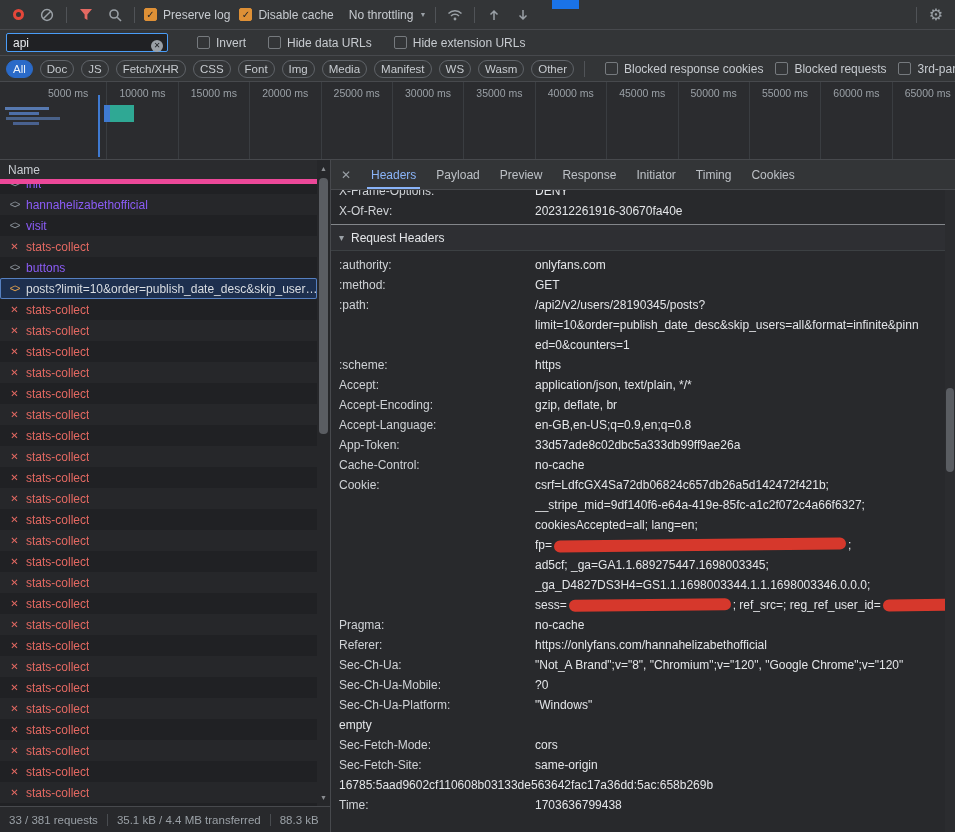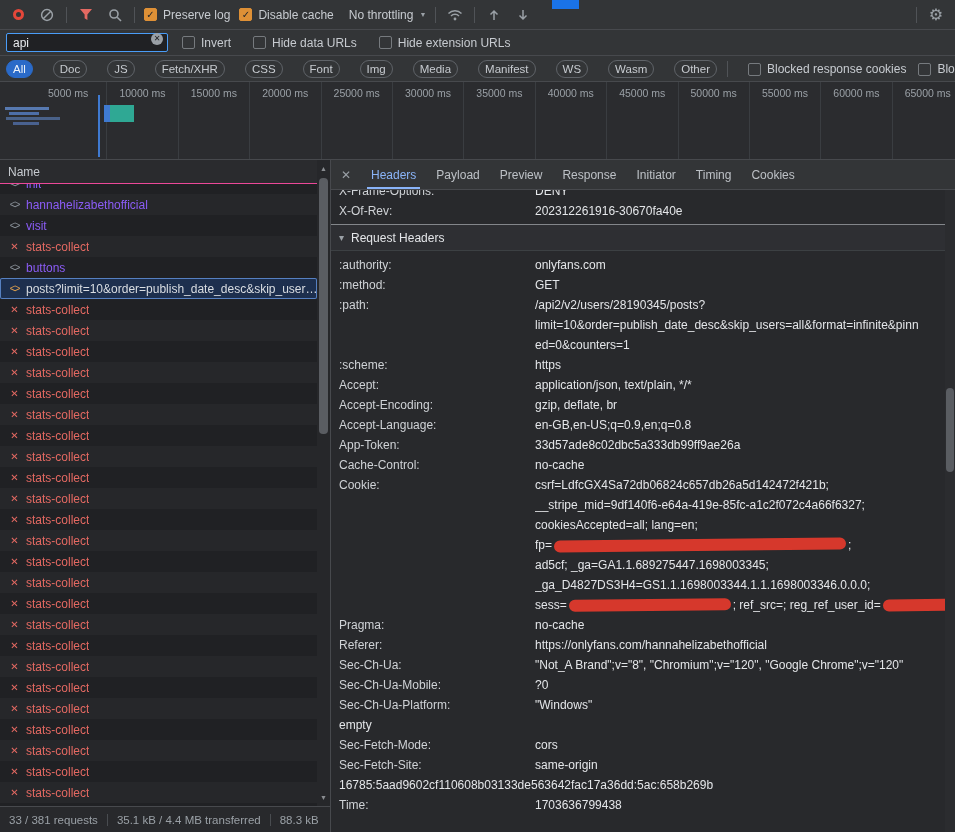--- a/index.html
+++ b/index.html
@@ -23,52 +23,52 @@
   .cb-group { display:inline-flex; align-items:center; gap:6px; flex:none; }
   .cb { width:13px; height:13px; border:1px solid #767a7e; border-radius:2px; display:inline-flex;
         align-items:center; justify-content:center; flex:none; background:transparent; }
   .cb.checked { background:#de9036; border-color:#de9036; }
   .cb .mark { color:#24262a; font-size:10px; font-weight:bold; line-height:11px; }
   .cb-label { color:#c7cbd0; white-space:nowrap; }
 
   .throttle { display:inline-flex; align-items:center; gap:6px; margin-left:6px; color:#c7cbd0; }
   .caret { font-size:7px; color:#9aa0a6; }
 
-  .filter-wrap { position:relative; display:inline-flex; align-items:flex-start; margin-right:14px; }
+  .filter-wrap { position:relative; display:inline-flex; align-items:flex-end; margin-right:29px; }
   .filter-input { width:162px; height:19px; background:#202124; border:1px solid #4a9df8; border-radius:2px;
                   color:#e8eaed; font-size:12px; padding:0 20px 0 6px; outline:none;
                   font-family:"Liberation Sans","DejaVu Sans",sans-serif; }
   .input-clear { position:absolute; right:5px; width:12px; height:12px; border-radius:50%; background:#9aa0a6;
                  color:#202124; font-size:8px; line-height:12px; text-align:center; }
 
-  .chips { display:inline-flex; align-items:center; gap:20px; }
+  .chips { display:inline-flex; align-items:center; gap:7px; }
   .chip { padding:1px 6px; border:1px solid #5f6368; border-radius:10px; font-size:11.5px; color:#c7cbd0;
           white-space:nowrap; line-height:14px; }
   .chip.selected { background:#2a6ac8; border-color:#2a6ac8; color:#eef3fb; }
   .row3 .vsep { margin:0 8px 0 10px; }
-  .row3 .cb-group { margin-left:12px;align-items:flex-end; }
+  .row3 .cb-group { margin-left:12px; }
 
   
   .timeline { position:relative; height:78px; background:#2b2c2f; border-bottom:1px solid #47494d; overflow:hidden; }
   .tl-cols { display:flex; height:100%;padding-left:36px; }
   .tl-col { width:71.4px; flex:none; border-right:1px solid #3a3d41; padding:4px 0 0 12px; }
   .tl-label { color:#9aa0a6; font-size:10.5px; white-space:nowrap; }
   .act { position:absolute; }
   .a1 { left:5px;  top:25px; width:44px; height:3px; background:#5f87c7; opacity:.85; }
   .a2 { left:9px;  top:30px; width:30px; height:3px; background:#4d6fa8; }
   .a3 { left:6px;  top:35px; width:54px; height:3px; background:#5f87c7; opacity:.6; }
   .a4 { left:13px; top:40px; width:26px; height:3px; background:#49618f; }
   .act-vline { left:98px; top:13px; bottom:2px; width:2px; background:#3f7ad1; }
   .act-teal  { left:104px; top:23px; width:30px; height:17px; background:#2fa894; }
   .act-teal-edge { left:104px; top:23px; width:6px; height:17px; background:#3f7ad1; }
 
   
   .main { display:flex; height:672px; }
   .left-pane { position:relative; width:331px; flex:none; border-right:1px solid #47494d; background:#202124; }
-  .name-header { height:24px; background:#2a2b2e; border-bottom:1px solid #ec4899; display:flex;
+  .name-header { height:24px; background:#2a2b2e; border-bottom:5px solid #ec4899; display:flex;
                  align-items:center; padding-left:8px; color:#c7cbd0; }
   .req-list { position:absolute; top:24px; left:0; right:13px; bottom:26px; overflow:hidden; }
   .req-row { height:21px; display:flex; align-items:center; padding-left:7px; white-space:nowrap; overflow:hidden; }
   .req-row:nth-child(even) { background:#26272a; }
   .req-row.clipped { margin-top:-11px; }
   .req-icon { display:inline-block; width:15px; margin-right:4px; text-align:center; font-size:10px;
               color:#8a9199; letter-spacing:-1px; flex:none; }
   .req-row.error .req-icon { color:#e46962; font-weight:bold; letter-spacing:0; }
   .req-row.error .req-label { color:#e46962; }
   .req-label { color:#8b5cf6; overflow:hidden; }

